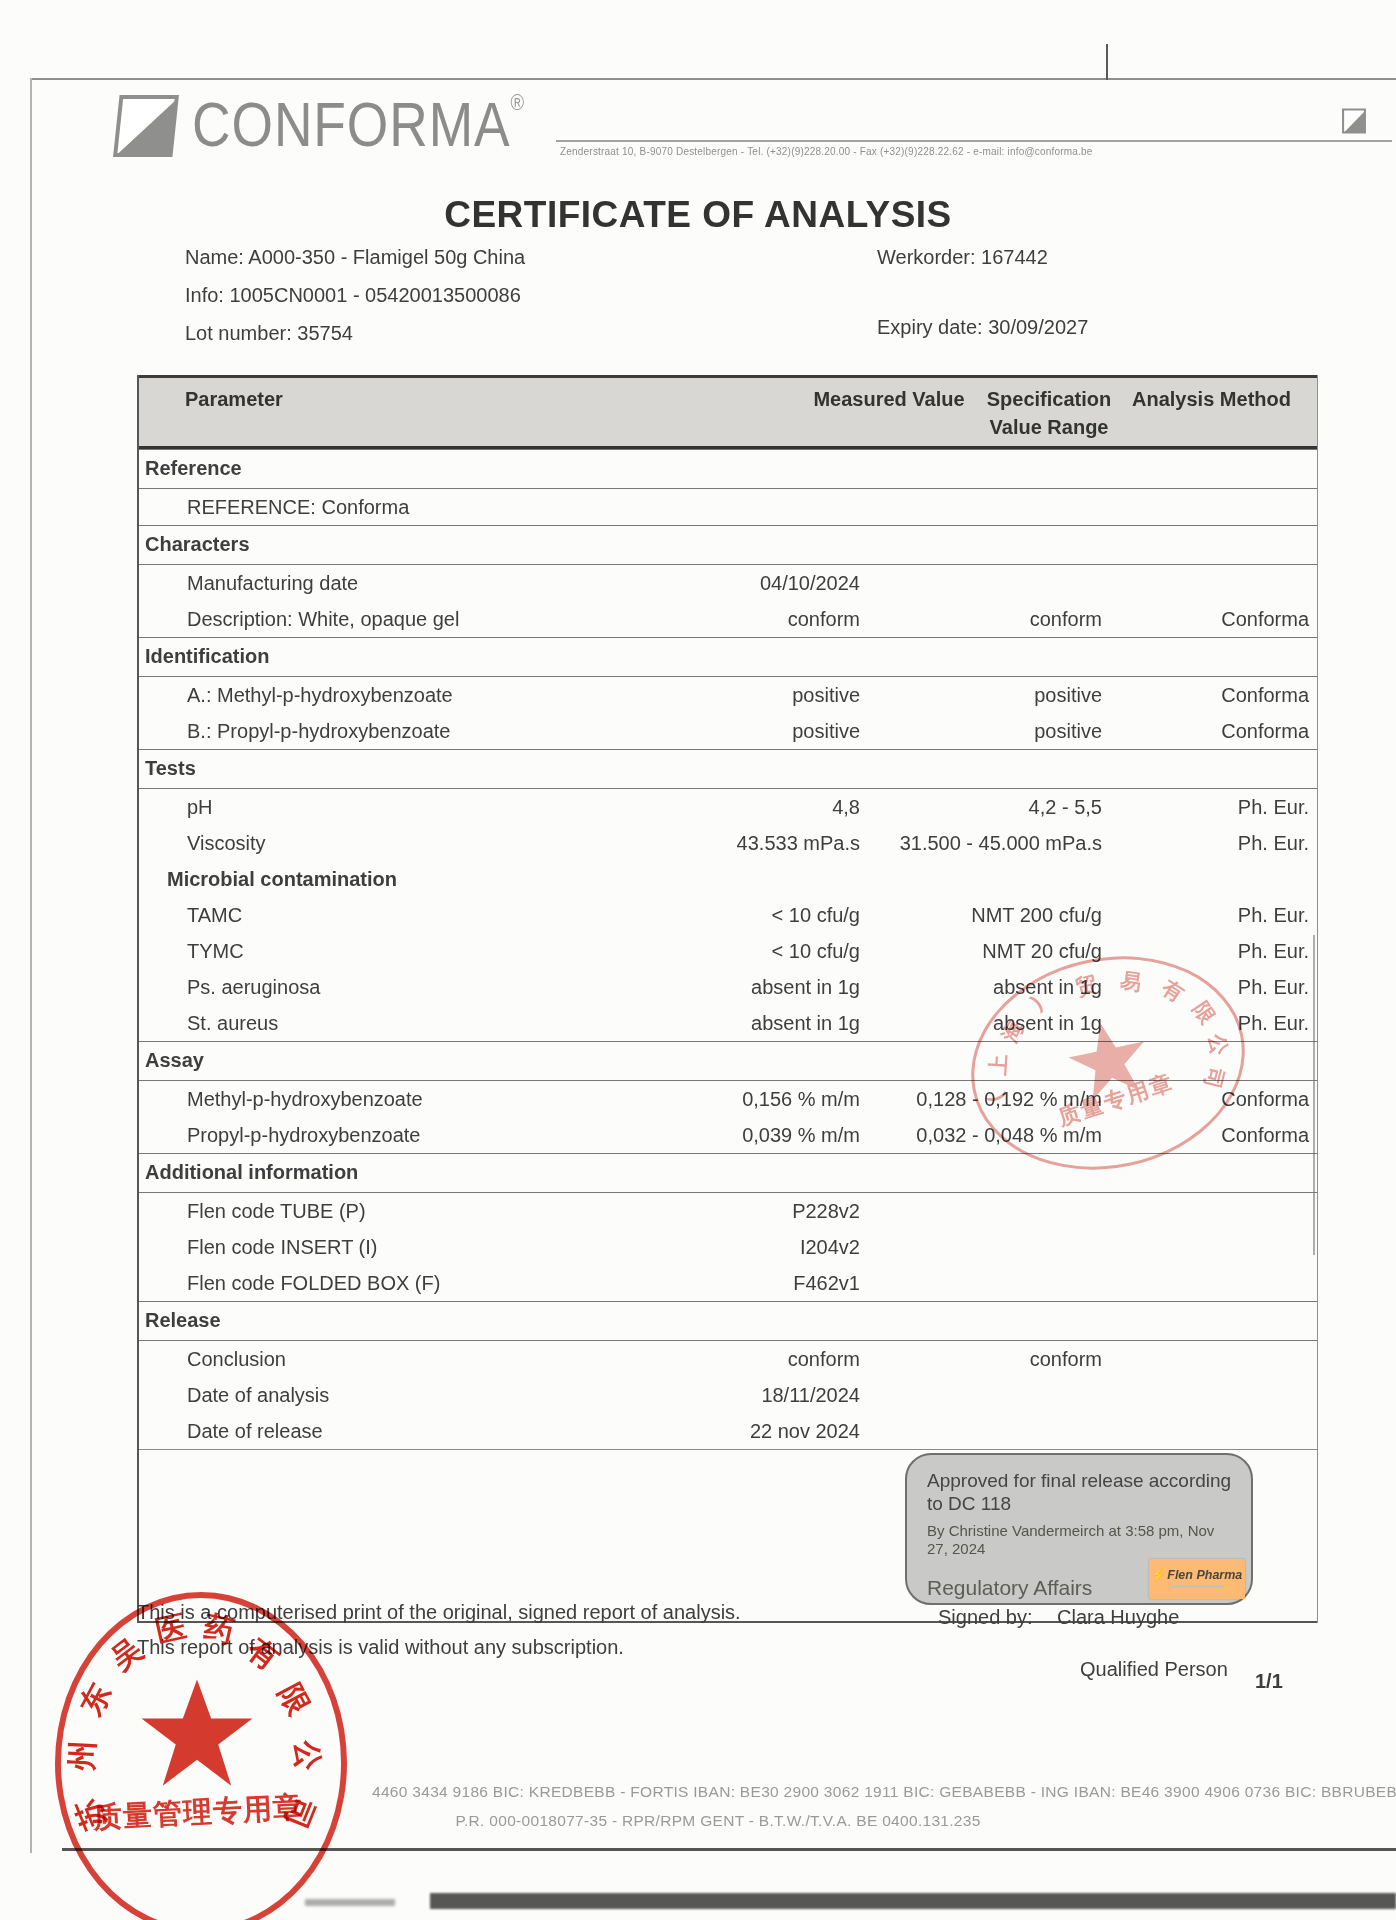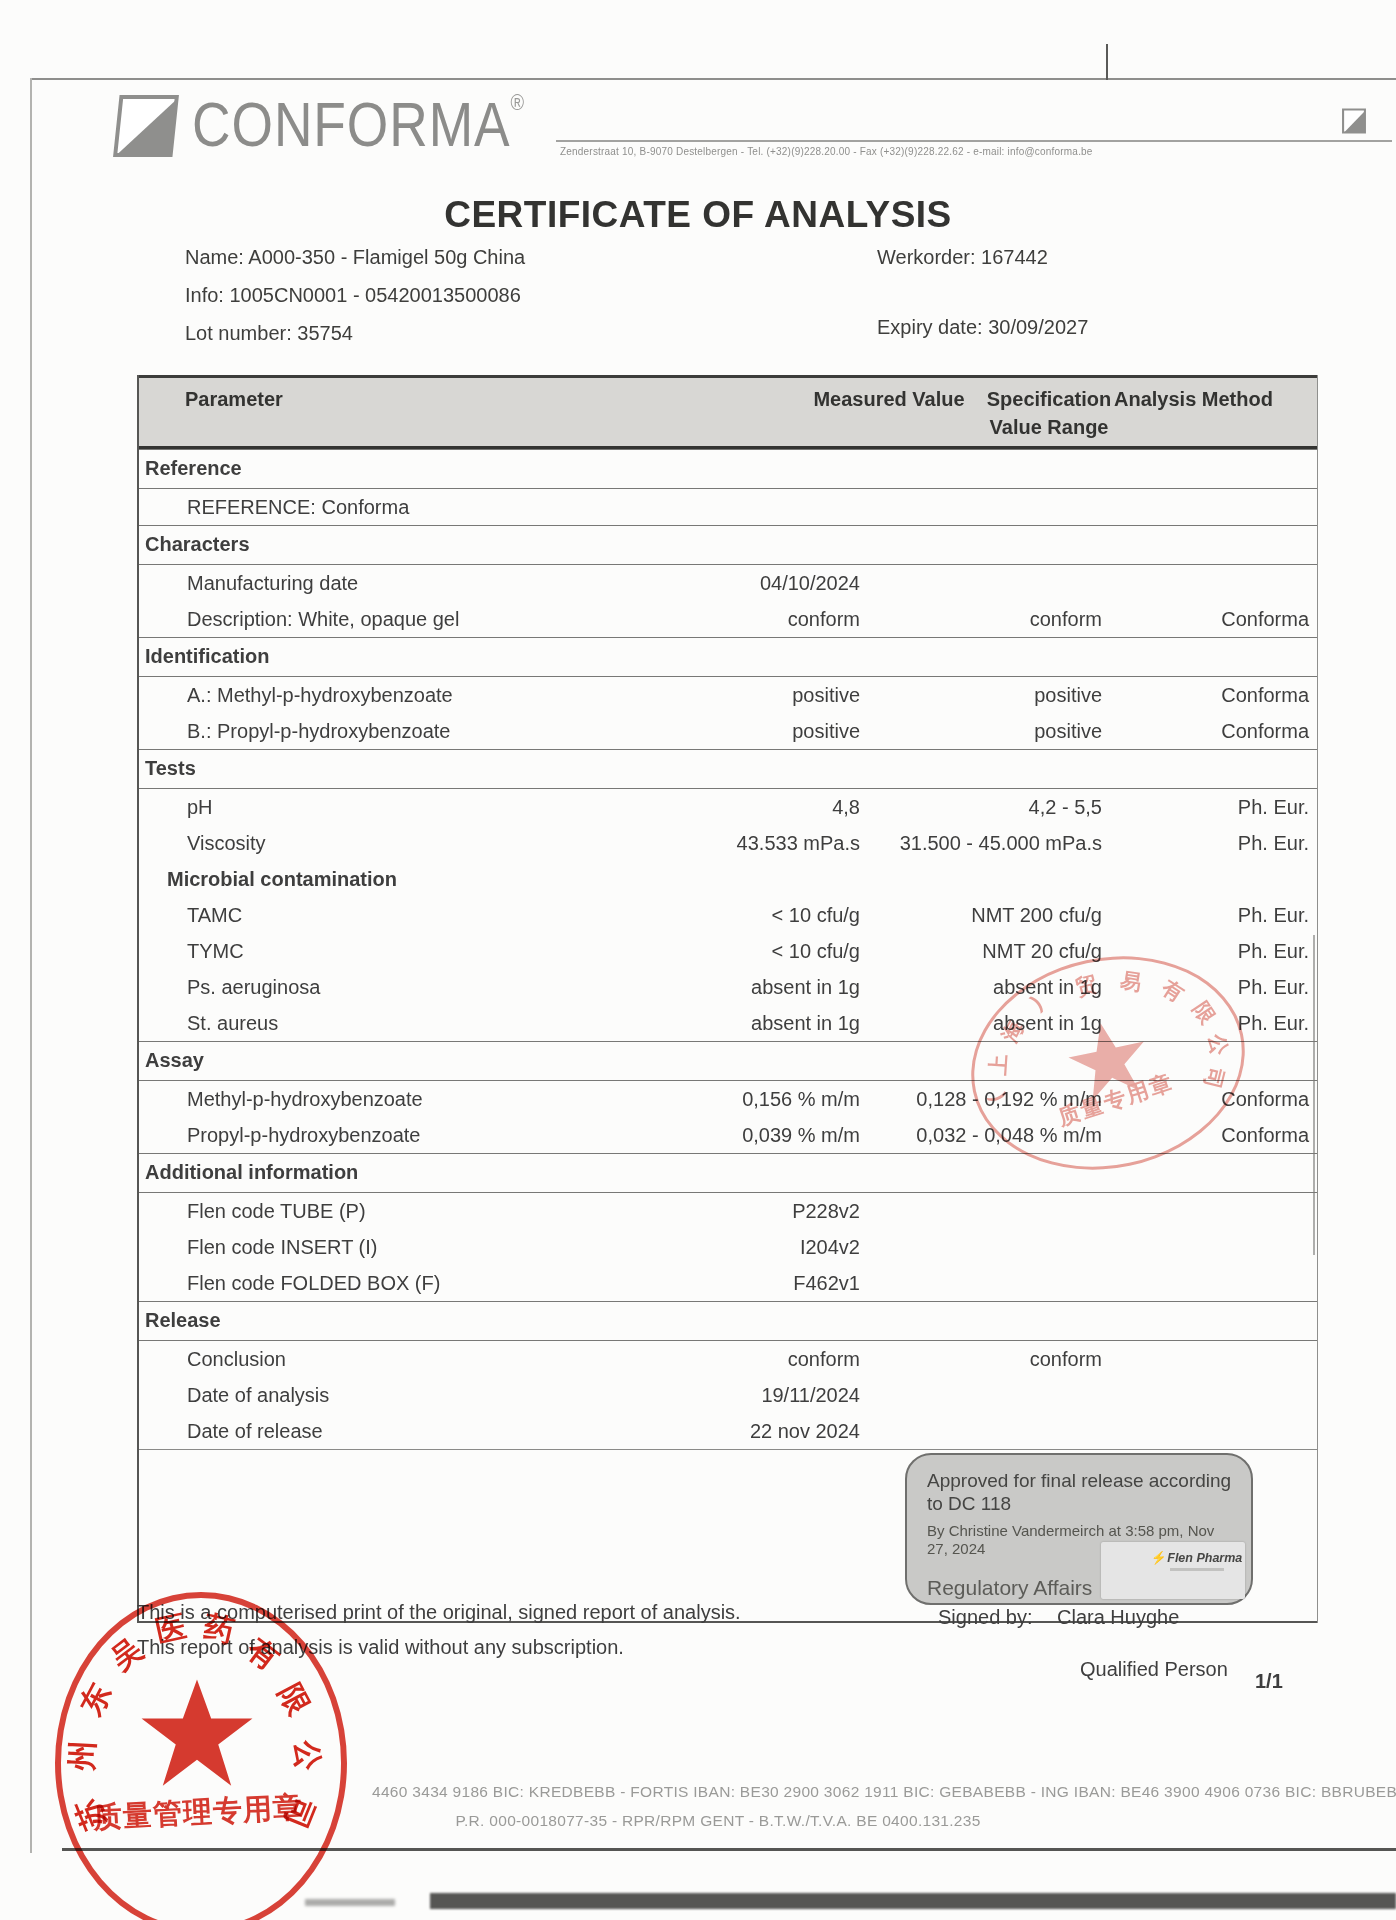--- a/index.html
+++ b/index.html
@@ -30,39 +30,39 @@
   .m-werk{left:877px;top:246px;} .m-exp{left:877px;top:316px;}
   
   .coa-table{left:137px;top:375px;width:1178px;border-left:2px solid #565654;border-right:1.5px solid #8f8f8d;}
   .t-head{position:relative;height:68px;background:#d8d7d4;border-top:3px solid #3c3c3a;
           border-bottom:3px solid #343432;font-weight:bold;font-size:20px;color:#333331;}
   .t-head span{position:absolute;}
   .h-param{left:46px;top:10px;}
   .h-measured{left:660px;top:10px;width:180px;text-align:center;}
   .h-spec1{left:800px;top:10px;width:220px;text-align:center;}
   .h-spec2{left:800px;top:38px;width:220px;text-align:center;}
-  .h-method{left:975px;top:10px;width:195px;}
+  .h-method{left:975px;top:10px;width:195px;text-align:center;}
   .t-row{position:relative;font-size:20px;}
   .t-row.section{height:38px;font-weight:bold;border-top:1.5px solid #787876;border-bottom:1.5px solid #787876;}
   .t-row.item,.t-row.subsection{height:36px;}
   .t-row.subsection{font-weight:bold;}
   .t-row.spacer{height:171px;border-top:1.5px solid #8a8a88;border-bottom:2px solid #565654;}
   .cell{position:absolute;top:7px;white-space:nowrap;}
   .c-param{left:48px;} .section .c-param{left:6px;} .subsection .c-param{left:28px;}
   .c-measured{right:457px;text-align:right;}
   .c-spec{right:215px;text-align:right;}
   .c-method{right:8px;text-align:right;}
   
   .approval{left:905px;top:1453px;width:348px;height:152px;background:#c9c9c7;border:2.5px solid #6f6f6d;
             border-radius:26px;box-sizing:border-box;padding:14px 16px 8px 20px;color:#474745;}
   .ap-line1{font-size:19px;line-height:1.22;color:#454543;}
   .ap-line2{font-size:15px;line-height:1.2;margin-top:7px;color:#55554f;}
   .ap-dept{font-size:21px;margin-top:18px;color:#5c5c58;}
-  .ap-chip{position:absolute;right:6px;bottom:4px;width:96px;height:57px;background:#e5e5e5;border-radius:2px;
-           text-align:center;box-shadow:0 0 2px rgba(0,0,0,.25);padding-left:48px;}
+  .ap-chip{position:absolute;right:6px;bottom:4px;width:96px;height:40px;background:#fdba74;border-radius:2px;
+           text-align:center;box-shadow:0 0 2px rgba(0,0,0,.25);}
   .ap-chip .fp{font-size:12.5px;font-style:italic;font-weight:bold;color:#474745;margin-top:8px;}
   .ap-chip .fp-bolt{color:#3e5e3e;font-style:normal;}
   .ap-chip .fp-sub{height:3px;width:54px;background:#c2c2c0;margin:3px auto 0;}
   
   .note1{left:137px;top:1601px;font-size:20px;} .note2{left:137px;top:1636px;font-size:20px;}
   .signedby{left:938px;top:1606px;font-size:20px;} .signame{left:1057px;top:1606px;font-size:20px;}
   .sigrole{left:1080px;top:1642px;font-size:20px;margin-top:16px;}
   .pagenum{left:1255px;top:1670px;font-size:20px;font-weight:bold;}
   .foot1{left:372px;top:1783px;font-size:15.5px;color:#9a9a98;letter-spacing:.3px;white-space:nowrap;}
   .foot2{left:0;top:1812px;width:1436px;text-align:center;font-size:15.5px;color:#9a9a98;letter-spacing:.3px;}
@@ -236,21 +236,21 @@
         <div class="t-row section">
           <span class="cell c-param">Release</span>
         </div>
         <div class="t-row item">
           <span class="cell c-param">Conclusion</span>
           <span class="cell c-measured">conform</span>
           <span class="cell c-spec">conform</span>
         </div>
         <div class="t-row item">
           <span class="cell c-param">Date of analysis</span>
-          <span class="cell c-measured">19/11/2024</span>
+          <span class="cell c-measured">18/11/2024</span>
         </div>
         <div class="t-row item">
           <span class="cell c-param">Date of release</span>
           <span class="cell c-measured">22 nov 2024</span>
         </div>
         <div class="t-row spacer"></div>
       </div>
   </div>
 
   <div class="abs approval">

